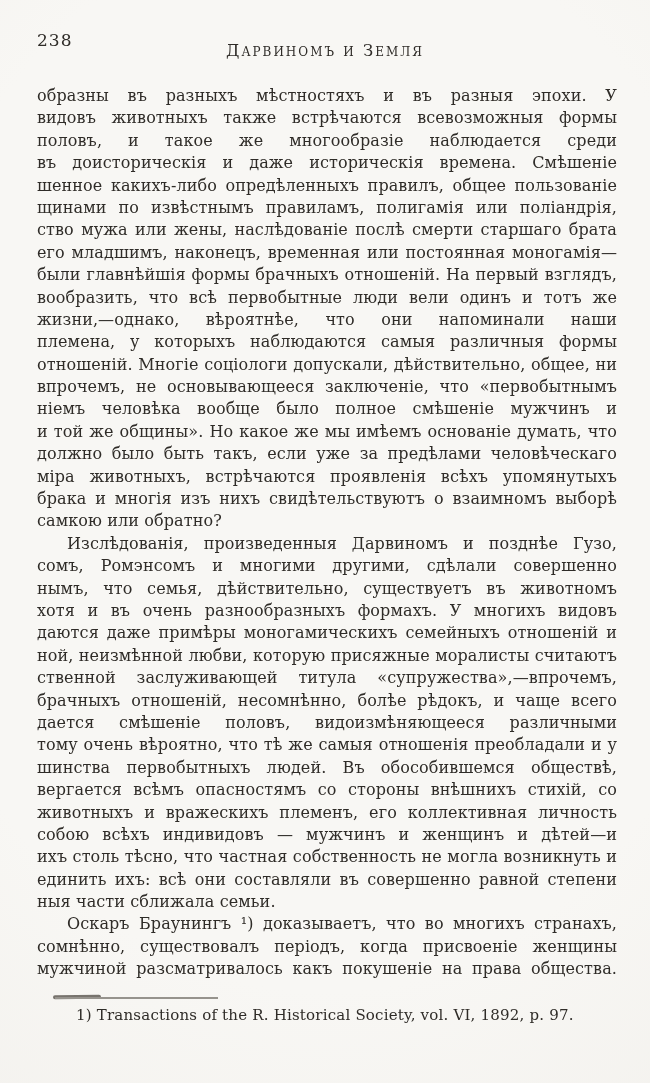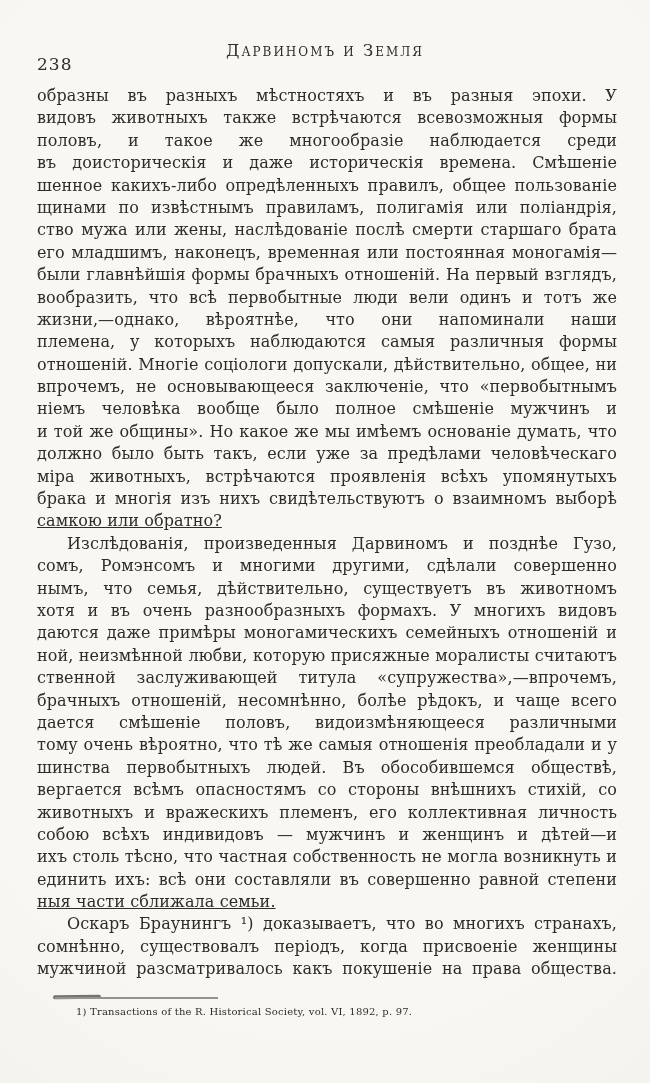--- a/index.html
+++ b/index.html
@@ -16,21 +16,21 @@
       radial-gradient(ellipse 120% 90% at 50% 42%, #f8f7f4 55%, #f2f0ec 92%, #edebe6 100%);
     font-family: "DejaVu Serif", "Liberation Serif", serif;
     color: #2f2c28;
     overflow: hidden;
   }
 
   
   .pagenum {
     position: absolute;
     left: 37px;
-    top: 54px;
+    top: 30px;
     font-size: 17px;
     letter-spacing: 1px;
   }
   .runtitle {
     position: absolute;
     left: 0;
     right: 0;
     top: 41px;
     text-align: center;
     font-size: 16.5px;
@@ -49,21 +49,21 @@
     font-size: 16px;
     line-height: 22.4px;
     height: 22.4px;
     text-align: justify;
     text-align-last: justify;
     letter-spacing: 0.1px;
     overflow: hidden;
     white-space: normal;
   }
   .line.indent { text-indent: 30px; }
-  .line.endline { text-align-last: left; text-decoration: underline; }
+  .line.endline { text-align-last: left; }
 
   
   .fn-rule {
     position: absolute;
     left: 55px;
     top: 997px;
     width: 163px;
     height: 1.6px;
     background: #96938d;
   }
@@ -75,21 +75,21 @@
     height: 4px;
     background: #77736d;
     border-radius: 2px;
     transform: rotate(-0.6deg);
   }
   .footnote {
     position: absolute;
     left: 76px;
     top: 1006px;
     width: 520px;
-    font-size: 10px;
+    font-size: 15px;
     letter-spacing: 0.2px;
   }
 </style>
 </head>
 <body>
 
 <div class="page">
 
   <div class="pagenum">238</div>
 

